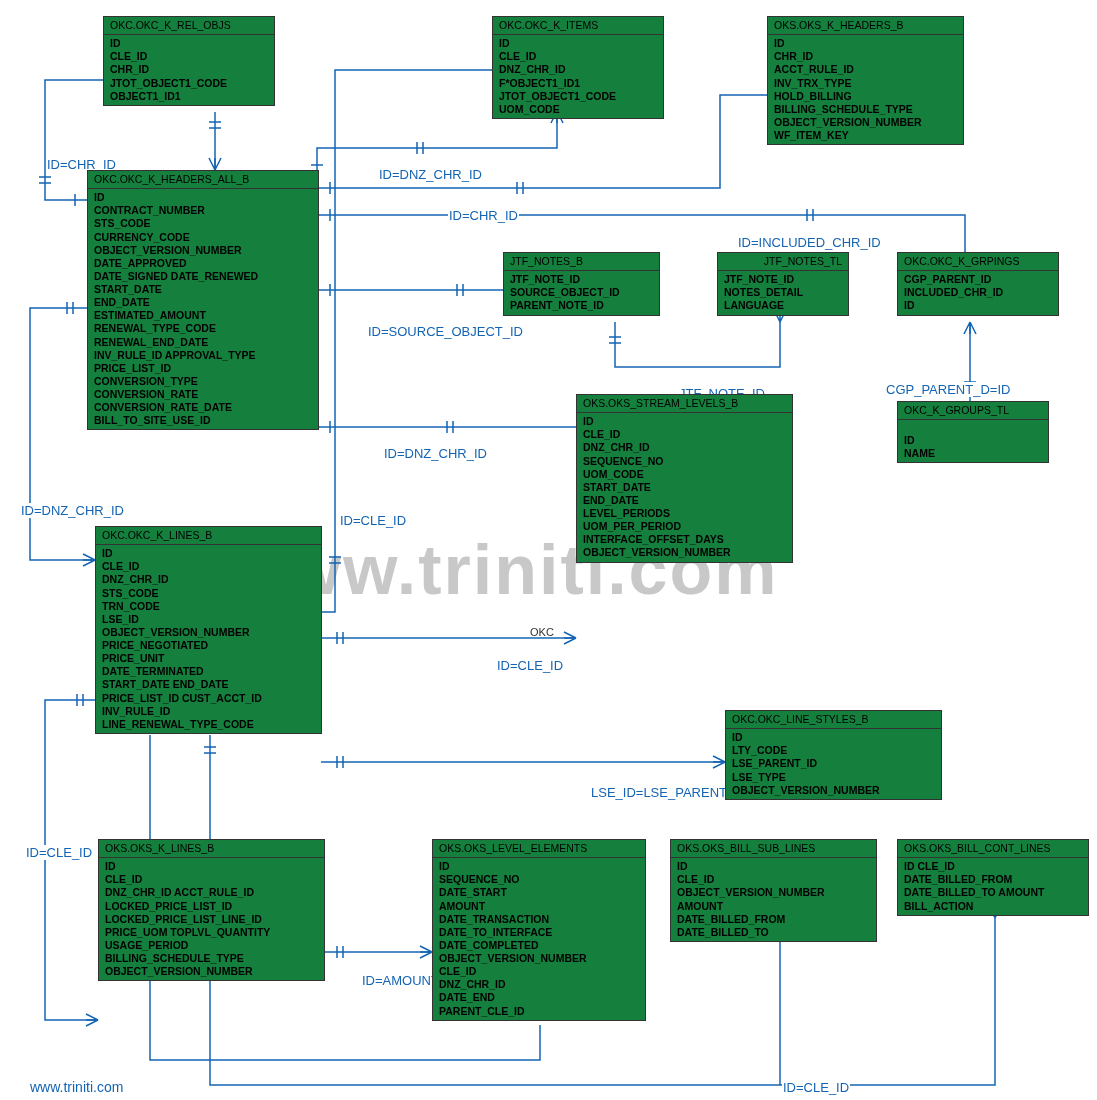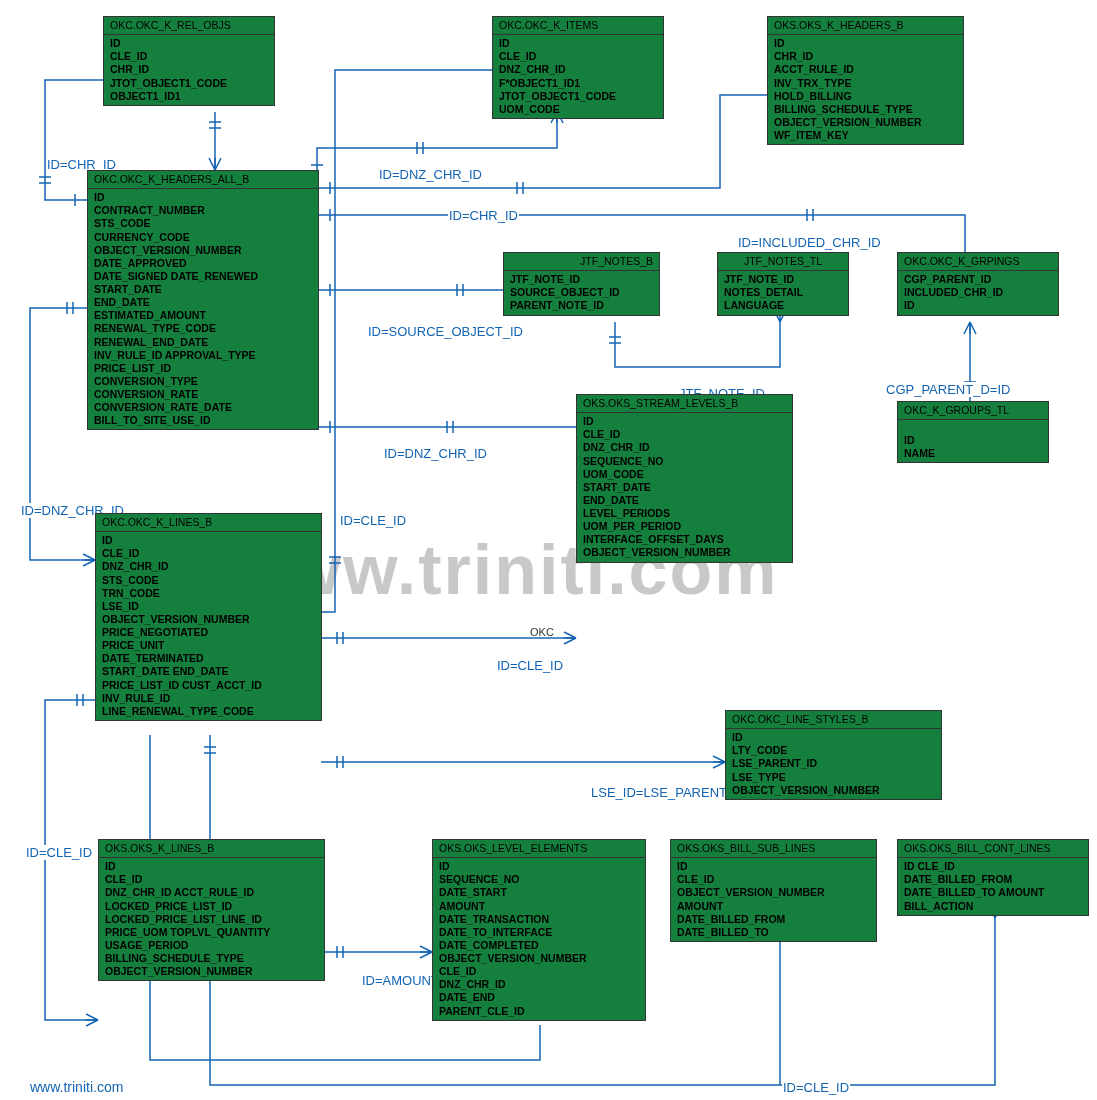--- a/index.html
+++ b/index.html
@@ -131,30 +131,30 @@
       <div>INV_RULE_ID APPROVAL_TYPE</div>
       <div>PRICE_LIST_ID</div>
       <div>CONVERSION_TYPE</div>
       <div>CONVERSION_RATE</div>
       <div>CONVERSION_RATE_DATE</div>
       <div>BILL_TO_SITE_USE_ID</div>
     </div>
 </div>
 
 <div class="entity" style="left:503px; top:252px; width:155px">
-  <div class="entity-header" style="text-align:right">JTF_NOTES_B</div>
+  <div class="entity-header" style="text-align:left">JTF_NOTES_B</div>
   <div class="entity-body">
       <div>JTF_NOTE_ID</div>
       <div>SOURCE_OBJECT_ID</div>
       <div>PARENT_NOTE_ID</div>
     </div>
 </div>
 
 <div class="entity" style="left:717px; top:252px; width:130px">
-  <div class="entity-header" style="text-align:center">JTF_NOTES_TL</div>
+  <div class="entity-header" style="text-align:right">JTF_NOTES_TL</div>
   <div class="entity-body">
       <div>JTF_NOTE_ID</div>
       <div>NOTES_DETAIL</div>
       <div>LANGUAGE</div>
     </div>
 </div>
 
 <div class="entity" style="left:897px; top:252px; width:160px">
   <div class="entity-header">OKC.OKC_K_GRPINGS</div>
   <div class="entity-body">
@@ -182,21 +182,21 @@
 </div>
 
 <div class="entity" style="left:897px; top:401px; width:150px">
   <div class="entity-header">OKC_K_GROUPS_TL</div>
   <div class="entity-body" style="padding-top:14px">
       <div>ID</div>
       <div>NAME</div>
     </div>
 </div>
 
-<div class="entity" style="left:95px; top:513px; width:225px">
+<div class="entity" style="left:95px; top:526px; width:225px">
   <div class="entity-header">OKC.OKC_K_LINES_B</div>
   <div class="entity-body">
       <div>ID</div>
       <div>CLE_ID</div>
       <div>DNZ_CHR_ID</div>
       <div>STS_CODE</div>
       <div>TRN_CODE</div>
       <div>LSE_ID</div>
       <div>OBJECT_VERSION_NUMBER</div>
       <div>PRICE_NEGOTIATED</div>

